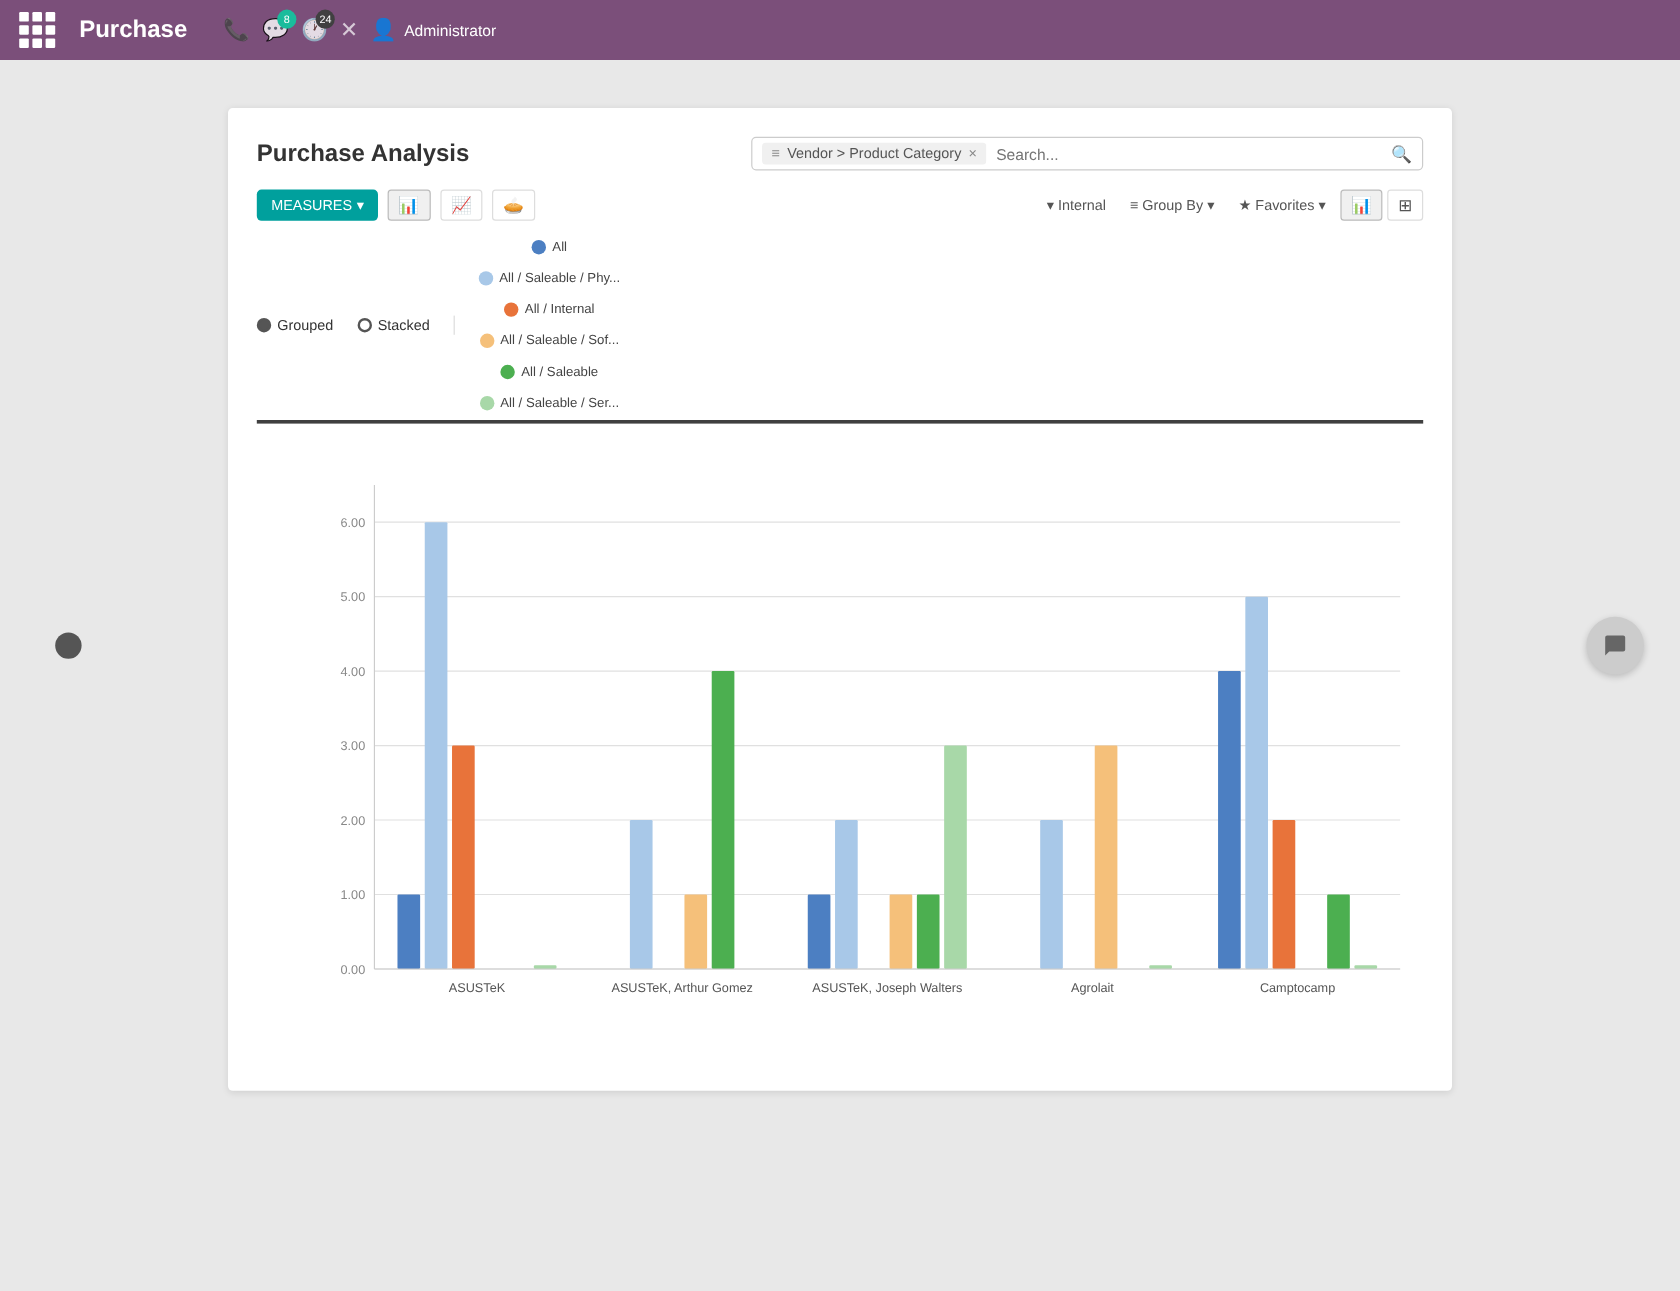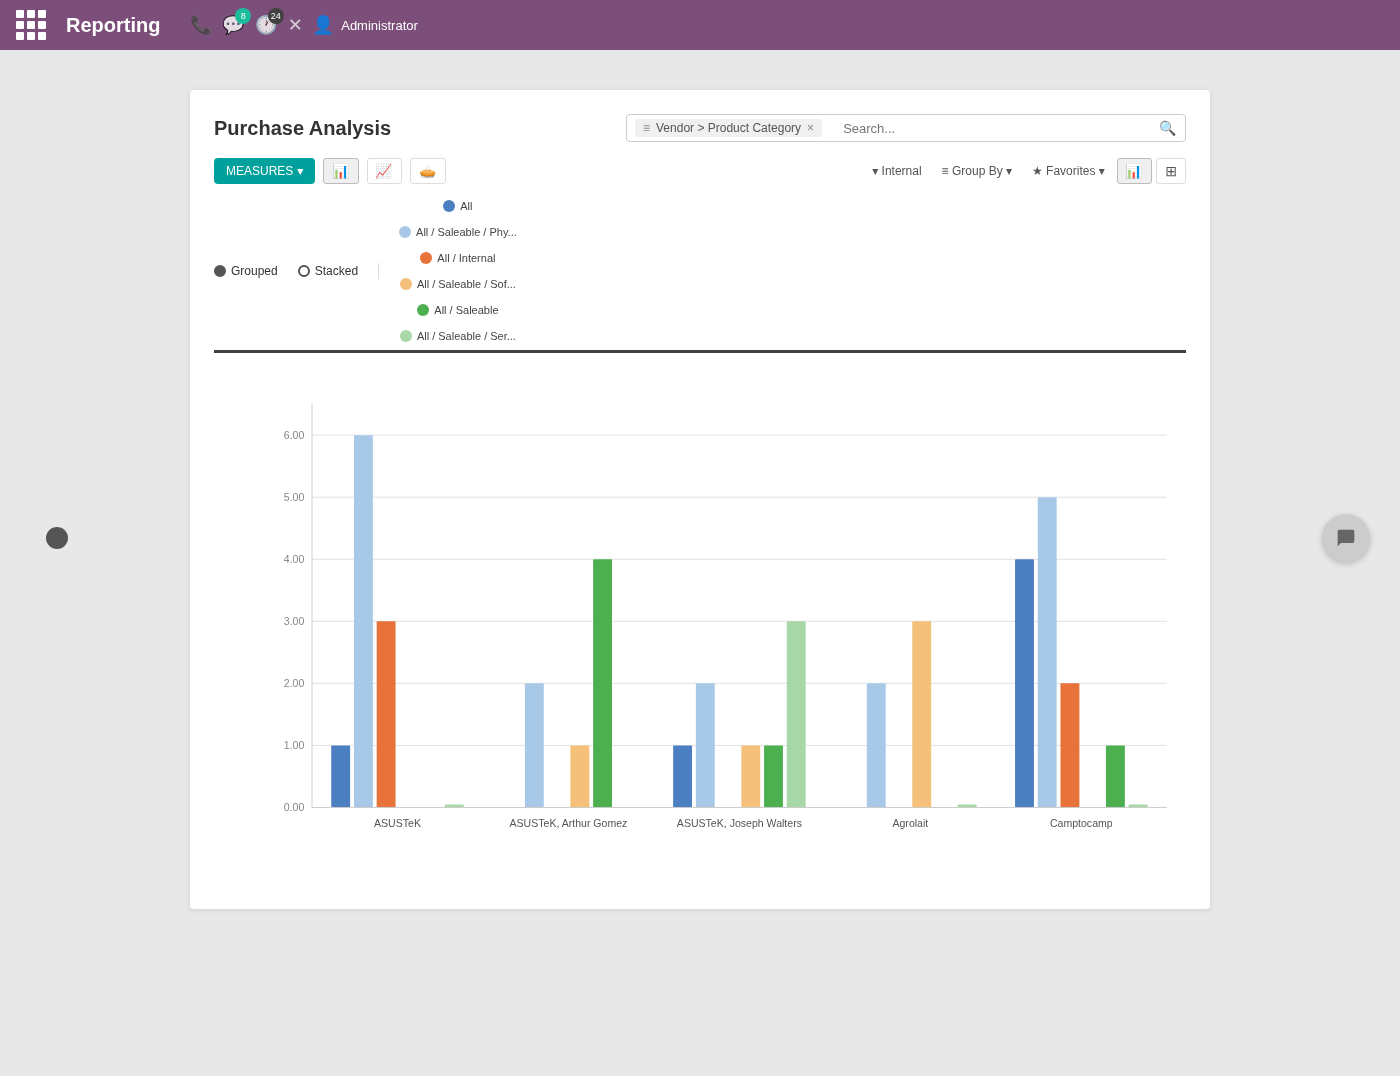--- a/index.html
+++ b/index.html
@@ -140,21 +140,21 @@
       cursor: pointer;
       font-size: 12px;
     }
     .search-input {
       border: none;
       outline: none;
       font-size: 13px;
       color: #8b5cf6;
       flex: 1;
       min-width: 80px;
-      padding-left: 21px;
+      padding-left: 8px;
     }
     .search-icon-btn {
       color: #888;
       cursor: pointer;
       font-size: 14px;
     }
 
     
     .toolbar {
       display: flex;
@@ -293,21 +293,21 @@
     <span></span>
       <span></span>
       <span></span>
     <span></span>
       <span></span>
       <span></span>
     <span></span>
       <span></span>
       <span></span>
   </div>
-  <span class="topnav-title">Reporting</span>
+  <span class="topnav-title">Purchase</span>
   <div class="topnav-actions">
     <div class="topnav-icon" style="font-size:18px;">📞</div>
     <div class="topnav-icon" style="font-size:18px;">
       💬
       <span class="badge teal">8</span>
     </div>
     <div class="topnav-icon" style="font-size:18px;">
       🕐
       <span class="badge">24</span>
     </div>

